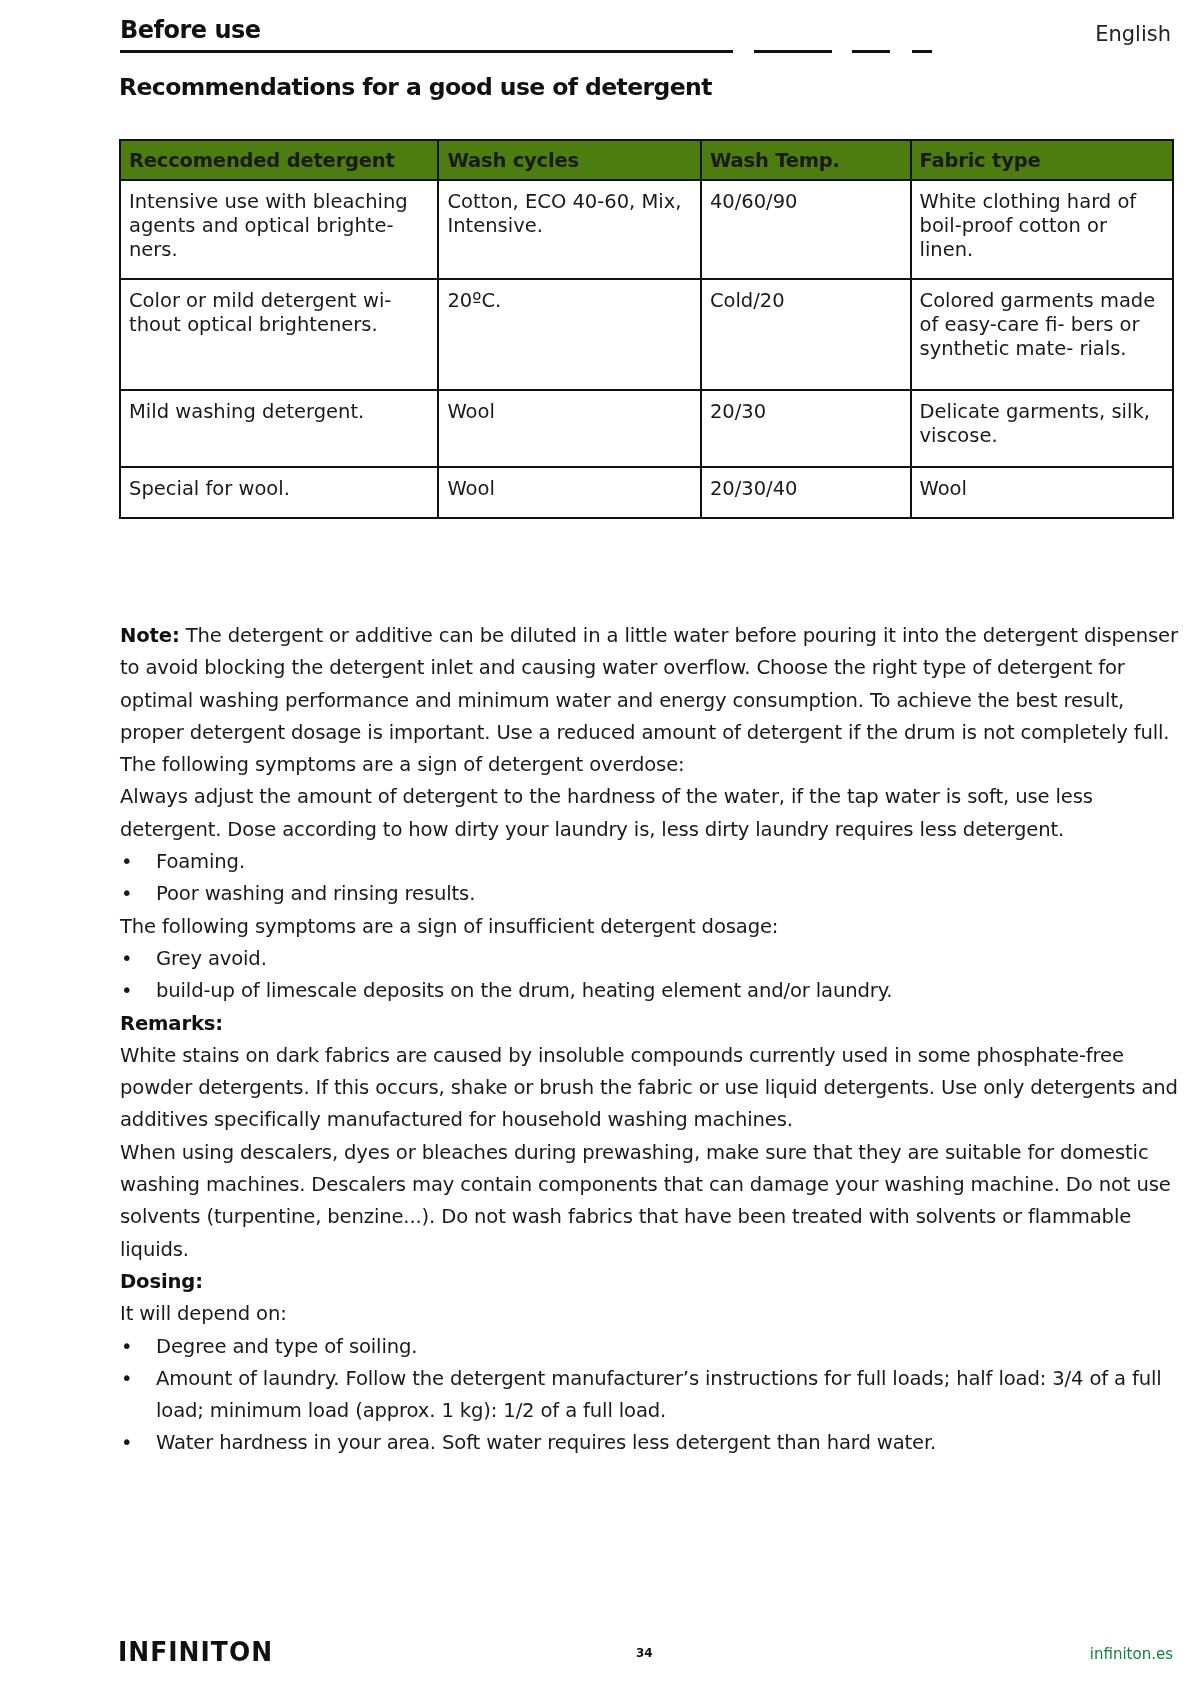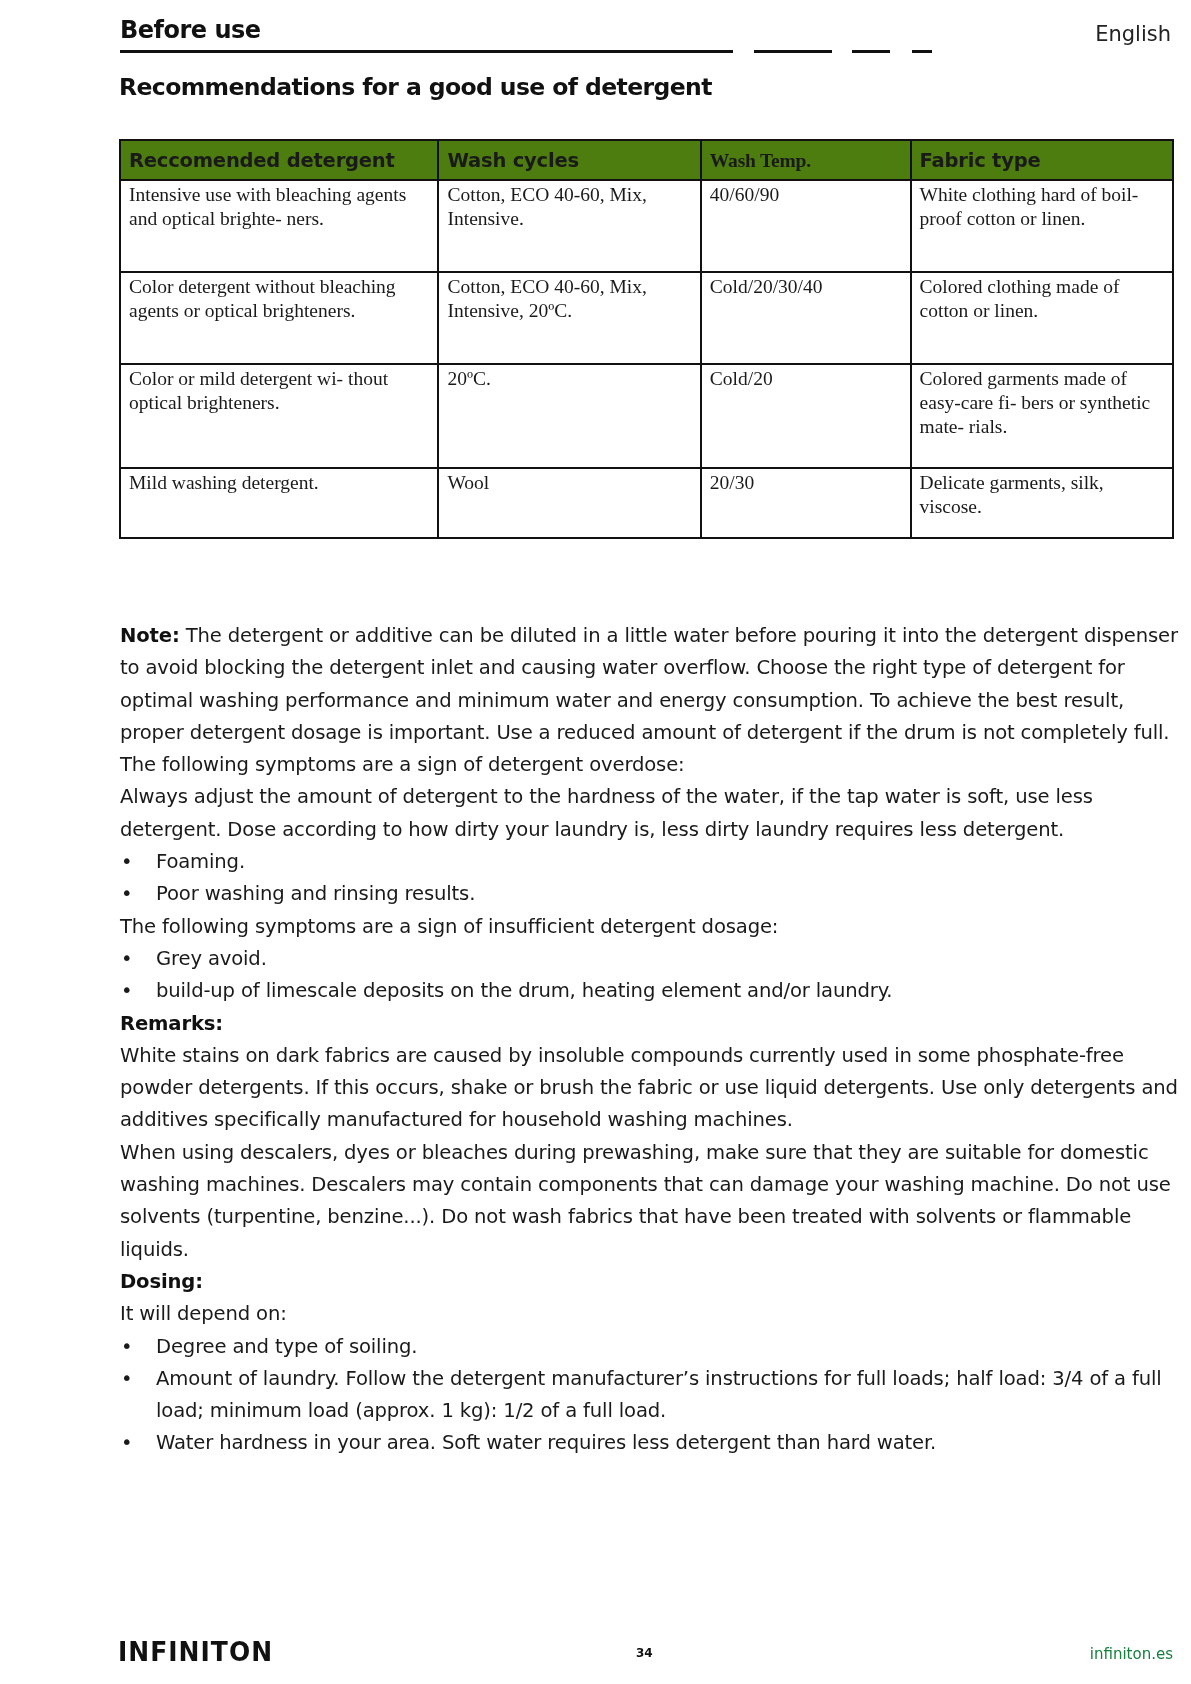--- a/index.html
+++ b/index.html
@@ -18,22 +18,22 @@
 
   .sec-title { position: absolute; left: 73px; top: 73px; font-size: 23.5px; font-weight: bold;
                letter-spacing: -0.6px; color: #111; }
 
   table.det { position: absolute; left: 73px; top: 139px; width: 1055px; border-collapse: collapse;
               font-size: 19.5px; line-height: 24px; }
   table.det th, table.det td { border: 2px solid #111; vertical-align: top; text-align: left;
               padding: 4px 8px 4px 8px; }
   table.det th { background: #4d7c0f; font-weight: bold; font-size: 19.5px; height: 30px;
                  padding-top: 8px; padding-bottom: 0; letter-spacing: -0.2px; }
-  table.det td { padding-top: 2px; font-family: Liberation Serif, serif; }
-  .c1 { width: 301px; } .c2 { width: 245px; } .c3 { width: 192px; font-family: Liberation Serif, serif; } .c4 { width: 245px; }
+  table.det td { padding-top: 9px; }
+  .c1 { width: 301px; } .c2 { width: 245px; } .c3 { width: 192px; } .c4 { width: 245px; }
   tr.h1 td { height: 84px; } tr.h2 td { height: 84px; } tr.h3 td { height: 96px; }
   tr.h4 td { height: 62px; } tr.h5 td { height: 36px; }
 
   .body { position: absolute; left: 74px; top: 620px; width: 1060px; font-size: 19.6px;
           line-height: 32.3px; color: #1a1a1a; letter-spacing: -0.15px; }
   .body p { margin: 0; }
   .body b { font-weight: bold; color: #111; }
   .bul { position: relative; padding-left: 36px; }
   .bul .dot { position: absolute; left: 1px; top: 0; }
 
@@ -64,37 +64,37 @@
         <th class="c4">Fabric type</th>
       </tr>
     </thead>
     <tbody>
       <tr class="h1">
         <td>Intensive use with bleaching agents and optical brighte- ners.</td>
         <td>Cotton, ECO 40-60, Mix, Intensive.</td>
         <td>40/60/90</td>
         <td>White clothing hard of boil-proof cotton or linen.</td>
       </tr>
-      <tr class="h2">
-        <td>Color detergent without bleaching agents or optical brighteners.</td>
-        <td>Cotton, ECO 40-60, Mix, Intensive, 20ºC.</td>
-        <td>Cold/20/30/40</td>
-        <td>Colored clothing made of cotton or linen.</td>
-      </tr>
       <tr class="h3">
         <td>Color or mild detergent wi- thout optical brighteners.</td>
         <td>20ºC.</td>
         <td>Cold/20</td>
         <td>Colored garments made of easy-care fi- bers or synthetic mate- rials.</td>
       </tr>
       <tr class="h4">
         <td>Mild washing detergent.</td>
         <td>Wool</td>
         <td>20/30</td>
         <td>Delicate garments, silk, viscose.</td>
+      </tr>
+      <tr class="h5">
+        <td>Special for wool.</td>
+        <td>Wool</td>
+        <td>20/30/40</td>
+        <td>Wool</td>
       </tr>
     </tbody>
   </table>
 
   <div class="body">
     <p><b>Note:</b><span> The detergent or additive can be diluted in a little water before pouring it into the detergent dispenser to avoid blocking the detergent inlet and causing water overflow. Choose the right type of detergent for optimal washing performance and minimum water and energy consumption. To achieve the best result, proper detergent dosage is important. Use a reduced amount of detergent if the drum is not completely full.</span></p>
     <p>The following symptoms are a sign of detergent overdose:</p>
     <p>Always adjust the amount of detergent to the hardness of the water, if the tap water is soft, use less detergent. Dose according to how dirty your laundry is, less dirty laundry requires less detergent.</p>
     <div class="bul"><span class="dot">•</span><span>Foaming.</span></div>
     <div class="bul"><span class="dot">•</span><span>Poor washing and rinsing results.</span></div>

